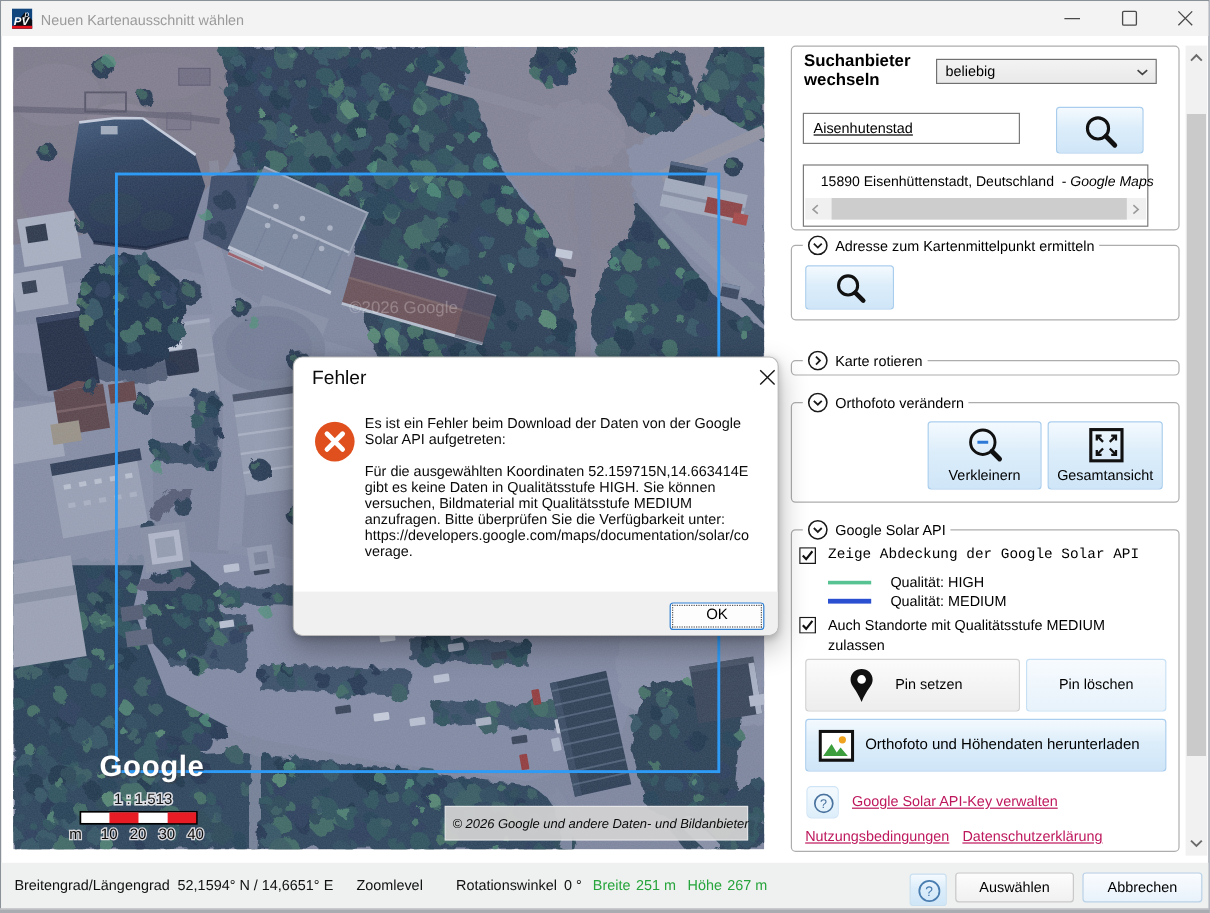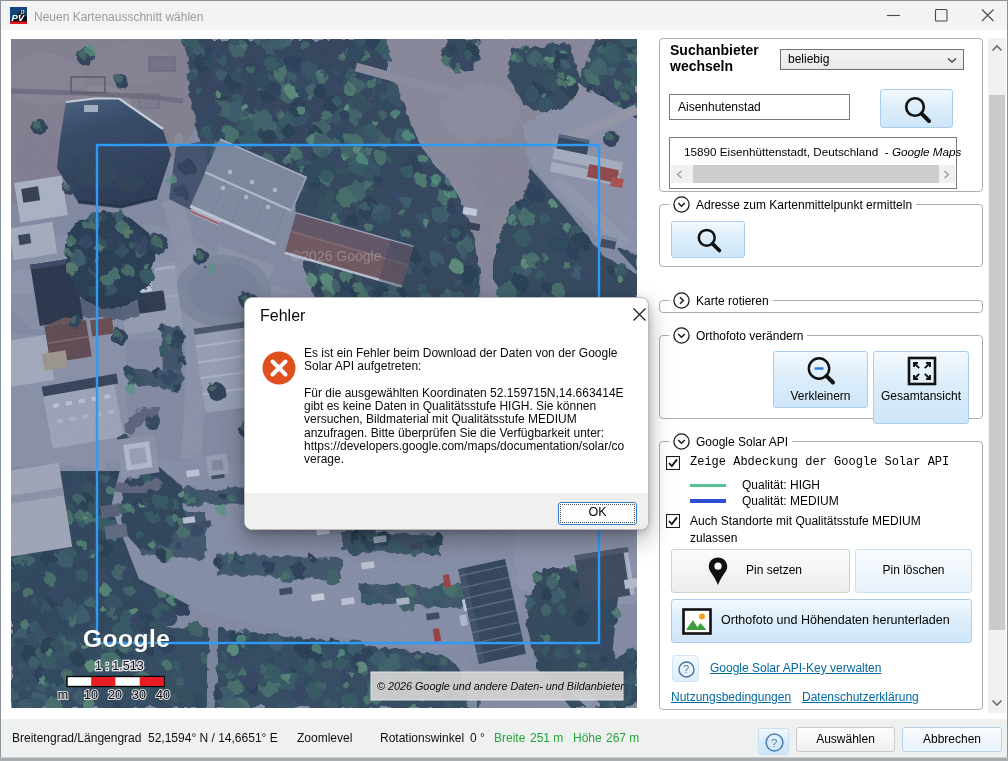--- a/index.html
+++ b/index.html
@@ -15,21 +15,21 @@
   #botstrip { position:absolute; left:0px; top:757px; width:1008px; height:4px; background:#a9adb2; border-top:1px solid #c8cbce;}
   .sbtext { position:absolute; top:731px; font-size:12px; color:#101010; }
   .green { color:#27a43c; }
   
   .gbox { position:absolute; left:659px; width:324px; border:1px solid #adadad; border-radius:4px; background:#fff; }
   .gbhead { position:absolute; left:9px; top:-9px; background:#fff; padding:0 4px; display:flex; align-items:center; gap:6px; font-size:12px; color:#000; }
   .btn-blue { position:absolute; border:1px solid #a9cded; border-radius:3px;
       background:linear-gradient(#f4fafe, #dcedfa 45%, #cfe6f8); }
   .btn-gray { position:absolute; border:1px solid #dcdcdc; border-radius:3px;
       background:linear-gradient(#fdfdfd, #f2f2f2); }
-  .link { color:#0369a1; text-decoration:underline; font-size:12px; }
+  .link { color:#be185d; text-decoration:underline; font-size:12px; }
 </style>
 </head>
 <body>
 <div id="frame"></div>
 <div id="titlebar">
   <svg class="abs" style="left:9px;top:6px" width="17" height="17" viewBox="0 0 17 17">
     <rect x="0" y="0" width="17" height="17" fill="#10457e"></rect>
     <path d="M0 17 L11 3 L17 10 L17 17 Z" fill="#0a0e14"></path>
     <rect x="0" y="14.5" width="17" height="2.5" fill="#e8131e"></rect>
     <text x="1.5" y="13.5" font-size="9.5" font-style="italic" font-weight="bold" fill="#fff">PV</text>
@@ -1584,21 +1584,21 @@
 
 <div id="gb1" class="gbox" style="top:38px; height:154px;">
   <div class="abs" style="left:10px;top:3px;font-size:14px;font-weight:bold;line-height:16px;">Suchanbieter<br>wechseln</div>
   <div class="abs" style="left:120px;top:10px;width:184px;height:21px;border:1px solid #707070;background:linear-gradient(#f3f3f3,#e9e9e9);">
     <div class="abs" style="left:7px;top:2px;font-size:12px;">beliebig</div>
     <svg class="abs" style="right:6px;top:7px" width="10" height="7">
         <path d="M1 1.5 L5 5 L9 1.5" stroke="#444" stroke-width="1.4" fill="none"></path>
       </svg>
   </div>
   <div class="abs" style="left:9px;top:55px;width:181px;height:26px;border:1px solid #7a7a7a;background:#fff;">
-    <div class="abs" style="left:8px;top:5px;font-size:12px;">Aisenhutenstad</div>
+    <div class="abs" style="left:8px;top:5px;font-size:12px;text-decoration:underline;">Aisenhutenstad</div>
   </div>
   <div class="btn-blue" style="left:220px;top:50px;width:73px;height:39px;">
     <svg class="abs" style="left:21px;top:5px" width="31" height="31" viewBox="0 0 31 31">
       <circle cx="13" cy="12" r="8.8" stroke="#111" stroke-width="2.6" fill="none"></circle>
       <line x1="19.6" y1="18.6" x2="27" y2="26" stroke="#111" stroke-width="4" stroke-linecap="round"></line>
     </svg>
   </div>
   <div class="abs" style="left:9px;top:98px;width:288px;height:52px;border:1px solid #7a7a7a;background:#fff;">
     <div class="abs" style="left:14px;top:7px;font-size:11.7px;white-space:nowrap;">15890 Eisenhüttenstadt, Deutschland&nbsp; - <i>Google Maps</i></div>
     <div class="abs" style="left:1px;top:27px;width:284px;height:18px;background:#f0f0f0;">
@@ -1645,21 +1645,21 @@
     <span>Orthofoto verändern</span>
   </div>
   <div class="btn-blue" style="left:113px;top:15px;width:95px;height:57px;padding-left:44px;">
     <svg class="abs" style="left:30px;top:3px" width="34" height="34" viewBox="0 0 34 34">
       <circle cx="15" cy="13.5" r="10.2" stroke="#111" stroke-width="2.4" fill="none"></circle>
       <line x1="22.6" y1="21.1" x2="29" y2="27.5" stroke="#111" stroke-width="4" stroke-linecap="round"></line>
       <path d="M10.5 13.5 L19.5 13.5" stroke="#2b78d7" stroke-width="2.4"></path>
     </svg>
     <div class="abs" style="left:0;right:0;top:37px;text-align:center;font-size:12px;">Verkleinern</div>
   </div>
-  <div class="btn-blue" style="left:213px;top:15px;width:96px;height:73px;">
+  <div class="btn-blue" style="left:213px;top:15px;width:96px;height:57px;">
     <svg class="abs" style="left:33px;top:4px" width="30" height="30" viewBox="0 0 30 30">
       <rect x="2" y="2" width="26" height="26" stroke="#111" stroke-width="2.6" fill="none"></rect>
       <g stroke="#111" stroke-width="1.9" fill="none">
         <path d="M12.2 12.2 L7 7 M7 11 L7 7 L11 7"></path>
         <path d="M17.8 12.2 L23 7 M19 7 L23 7 L23 11"></path>
         <path d="M12.2 17.8 L7 23 M7 19 L7 23 L11 23"></path>
         <path d="M17.8 17.8 L23 23 M23 19 L23 23 L19 23"></path>
       </g>
     </svg>
     <div class="abs" style="left:0;right:0;top:37px;text-align:center;font-size:12px;">Gesamtansicht</div>

